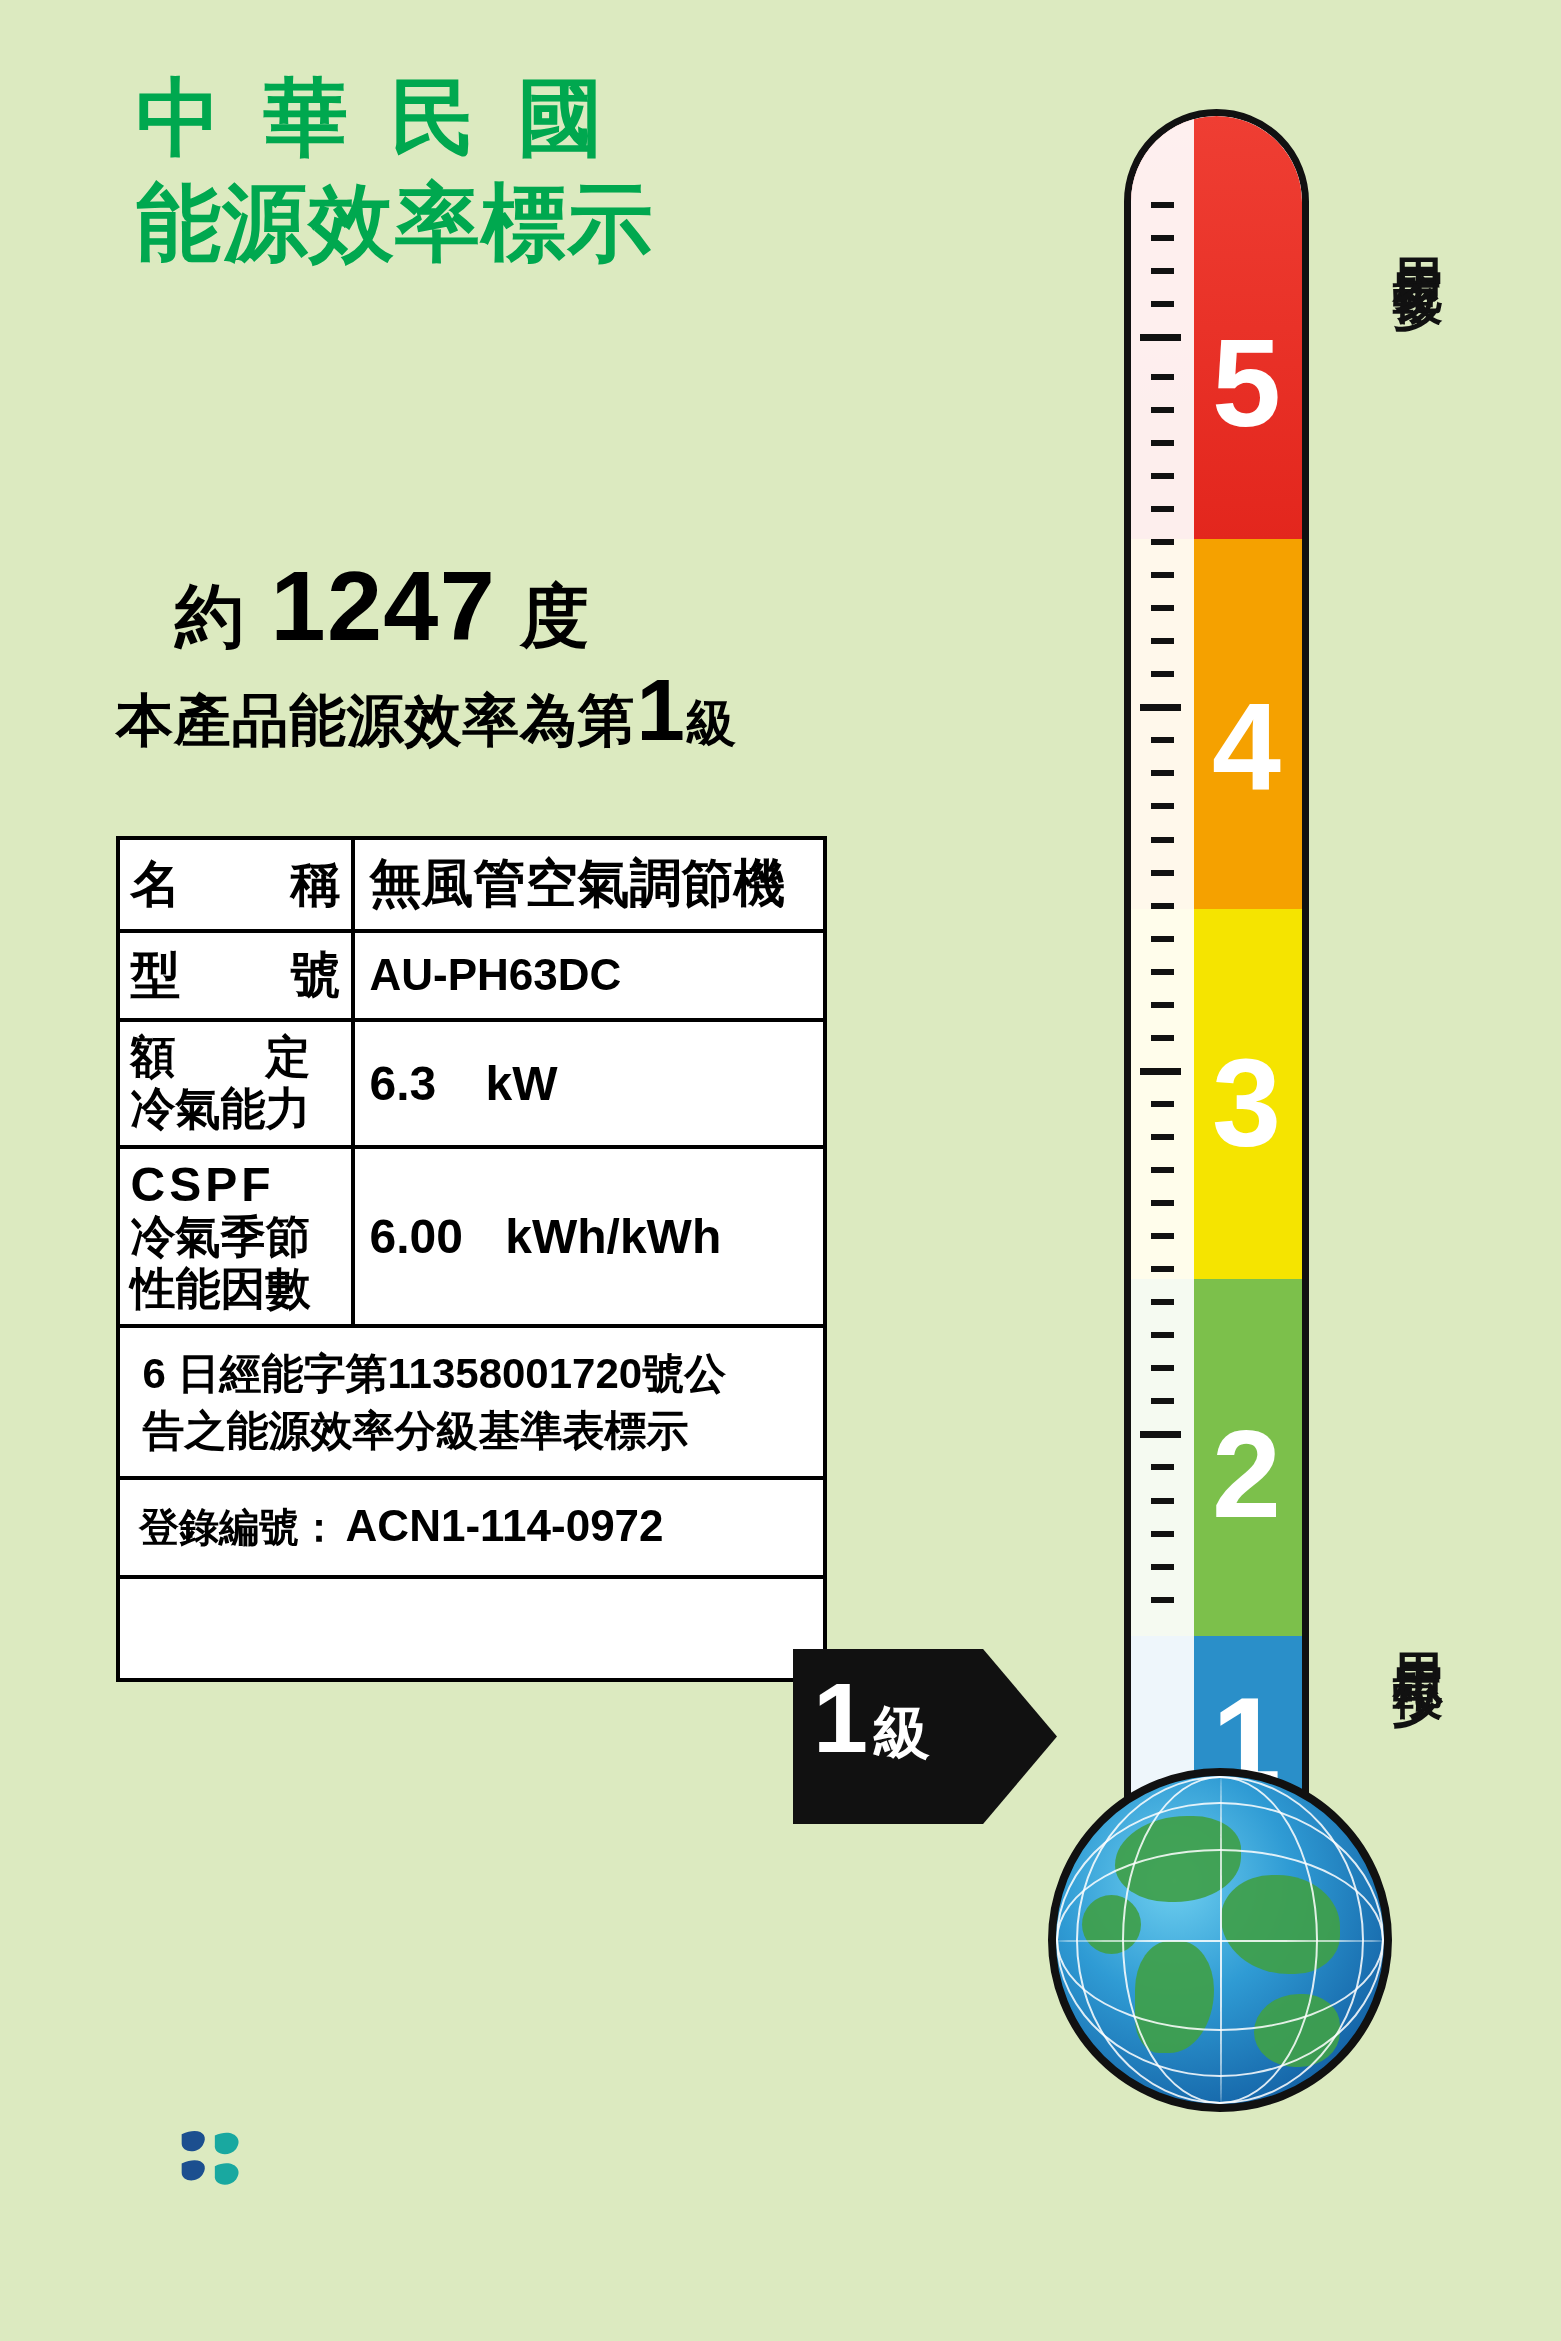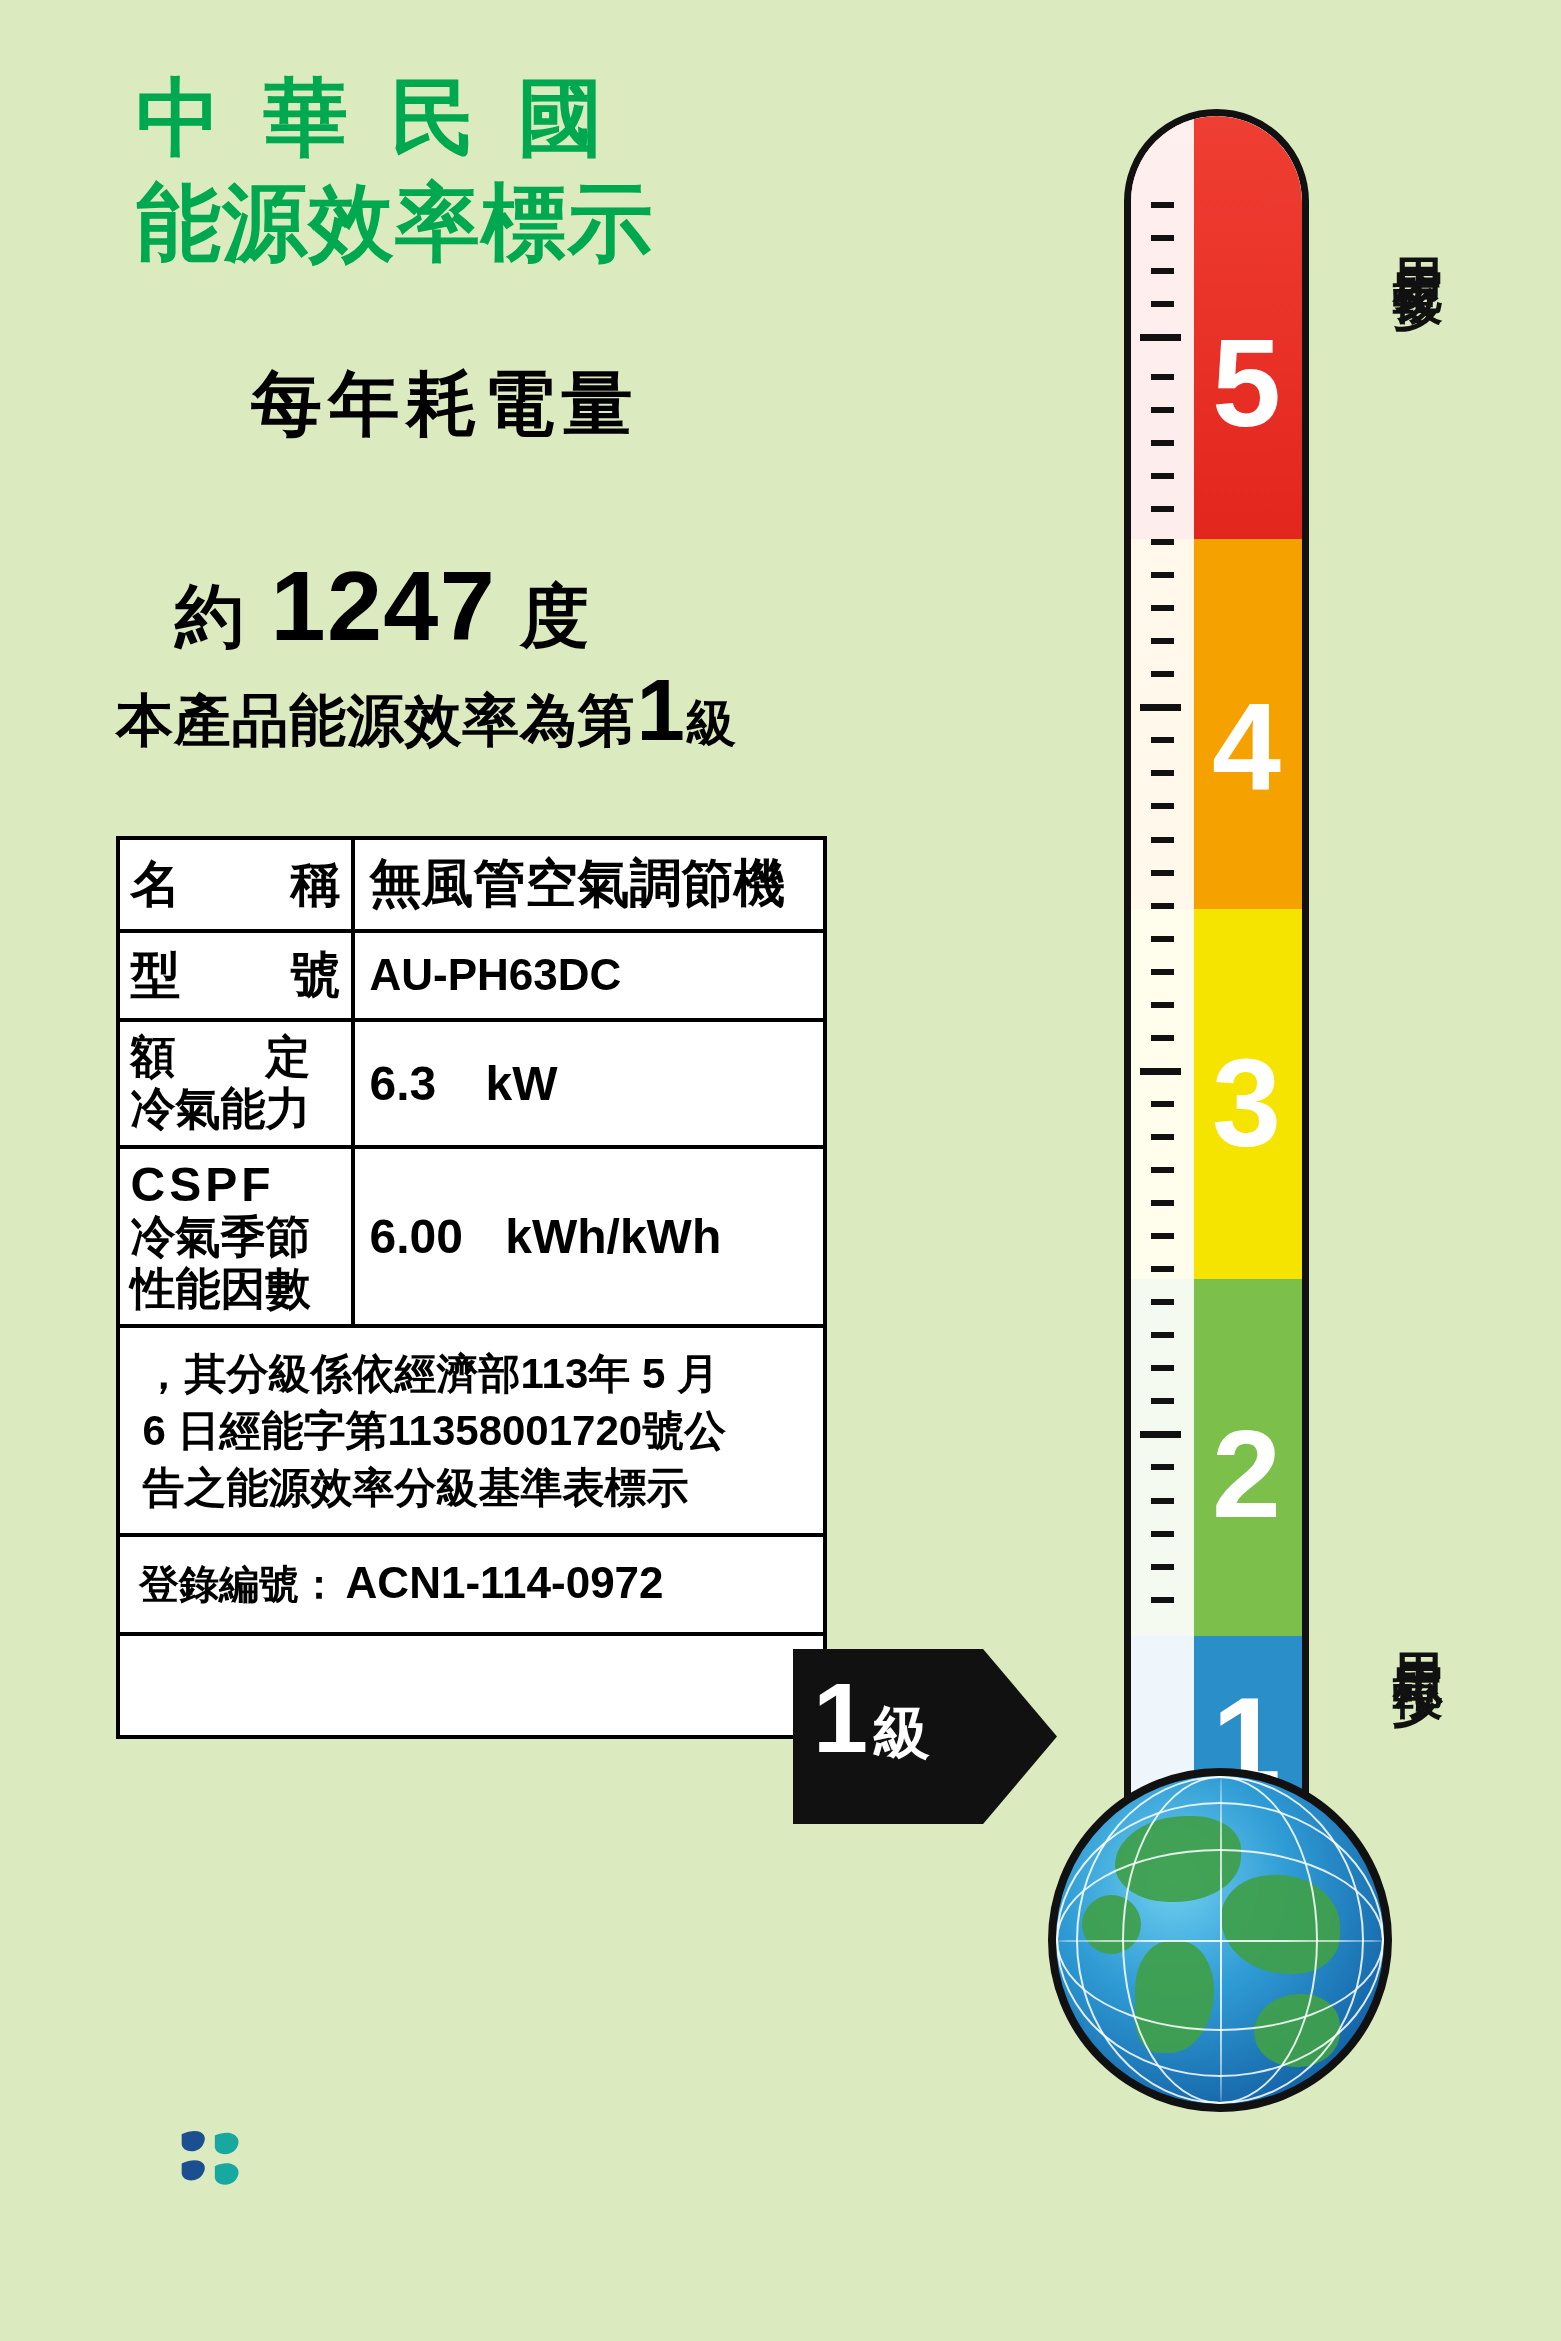--- a/index.html
+++ b/index.html
@@ -370,21 +370,20 @@
 </head>
 <body>
 
 <div class="label">
 
   <div class="title-block">
     <div class="title-line">中 華 民 國</div>
     <div class="title-line second">能源效率標示</div>
   </div>
 
-  <div class="subtitle">每年耗電量</div>
 
   <div class="consumption">
     <span class="yue">約</span>
     <span class="value">1247</span>
     <span class="unit">度</span>
   </div>
 
   <div class="grade-line">
     <span class="txt">本產品能源效率為第</span>
     <span class="num">1</span>
@@ -438,21 +437,20 @@
       </div>
       <div class="cell-val">
         <span class="v-cspf">
           <span class="num">6.00</span>
           <span>kWh/kWh</span>
         </span>
       </div>
     </div>
 
     <div class="note-row">
-      <p>，其分級係依經濟部113年 5 月</p>
       <p>6 日經能字第11358001720號公</p>
       <p>告之能源效率分級基準表標示</p>
     </div>
 
     <div class="reg-row">
       <span class="rk">登錄編號：</span>
       <span class="rv">ACN1-114-0972</span>
     </div>
 
     <div class="blank-row"></div>

